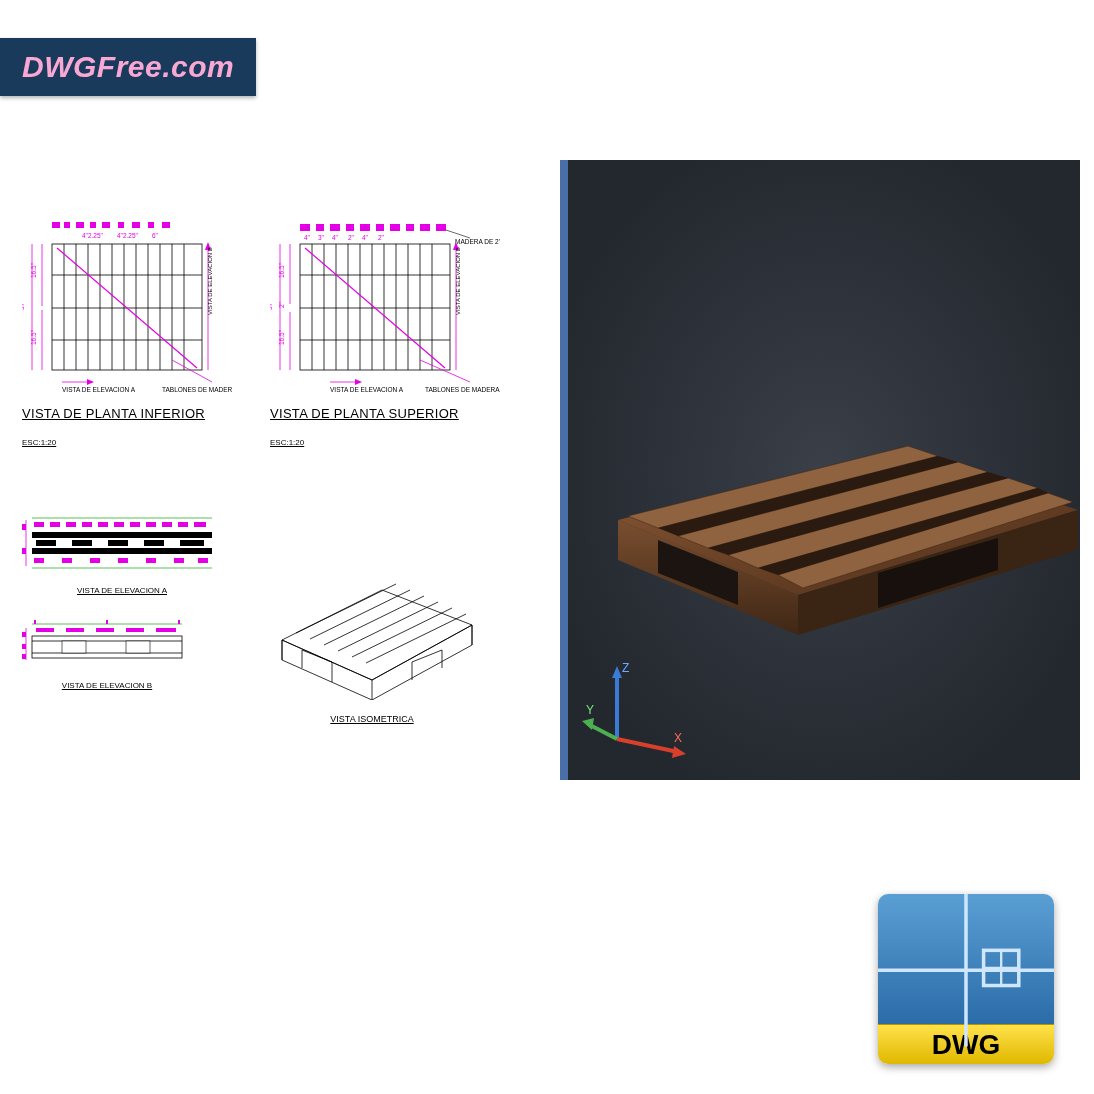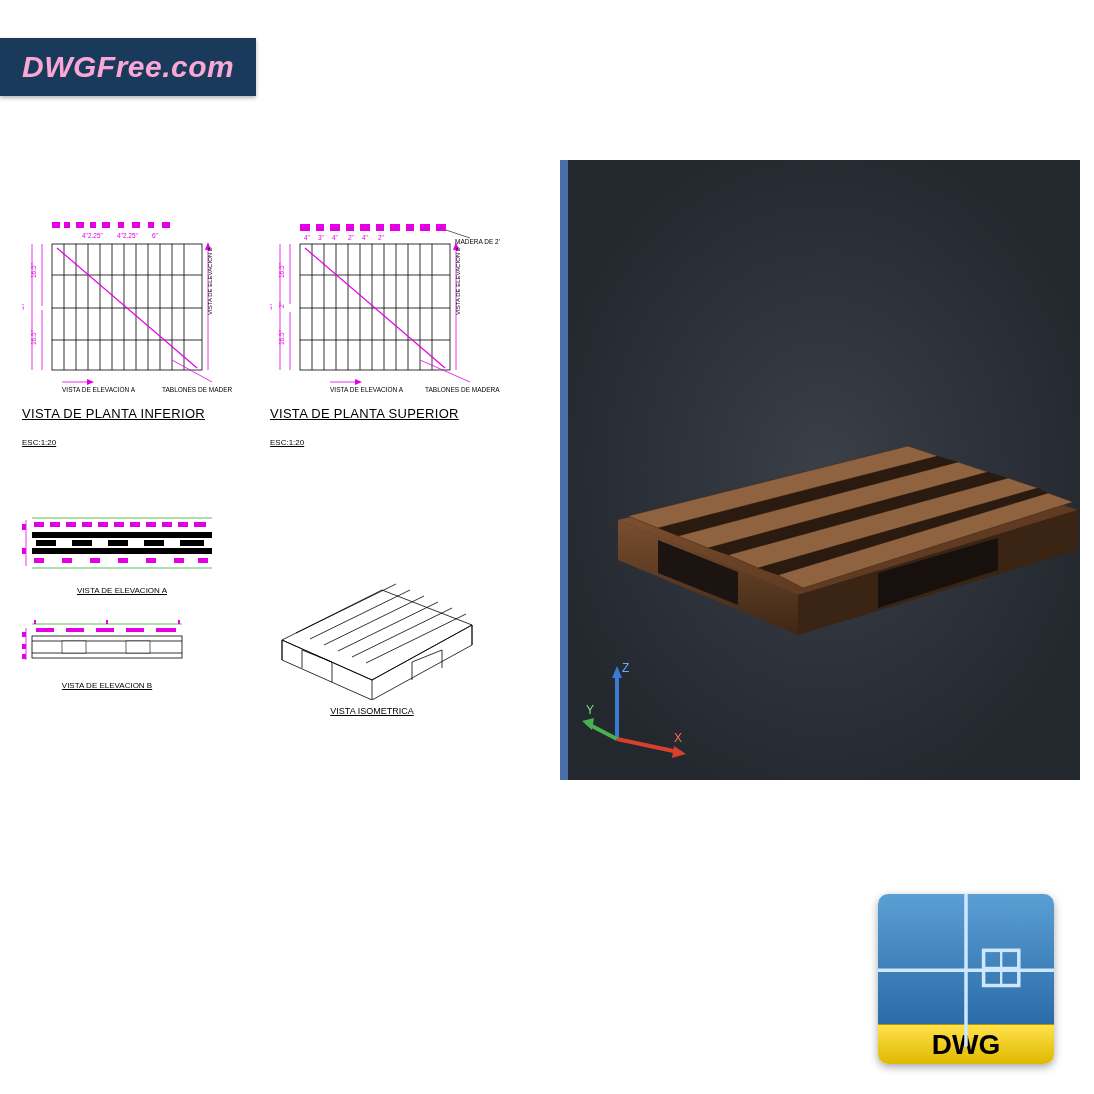--- a/index.html
+++ b/index.html
@@ -107,21 +107,21 @@
     text-align: center;
     margin-top: 4px;
   }
   .iso {
     position: absolute;
   }
   .iso .lbl {
     font-size: 9px;
     text-decoration: underline;
     text-align: center;
-    margin-top: 4px;
+    margin-top: 12px;
   }
 
   
   .dwg-badge {
     position: absolute;
     right: 40px;
     bottom: 30px;
     width: 176px;
     height: 170px;
     border-radius: 10px;

